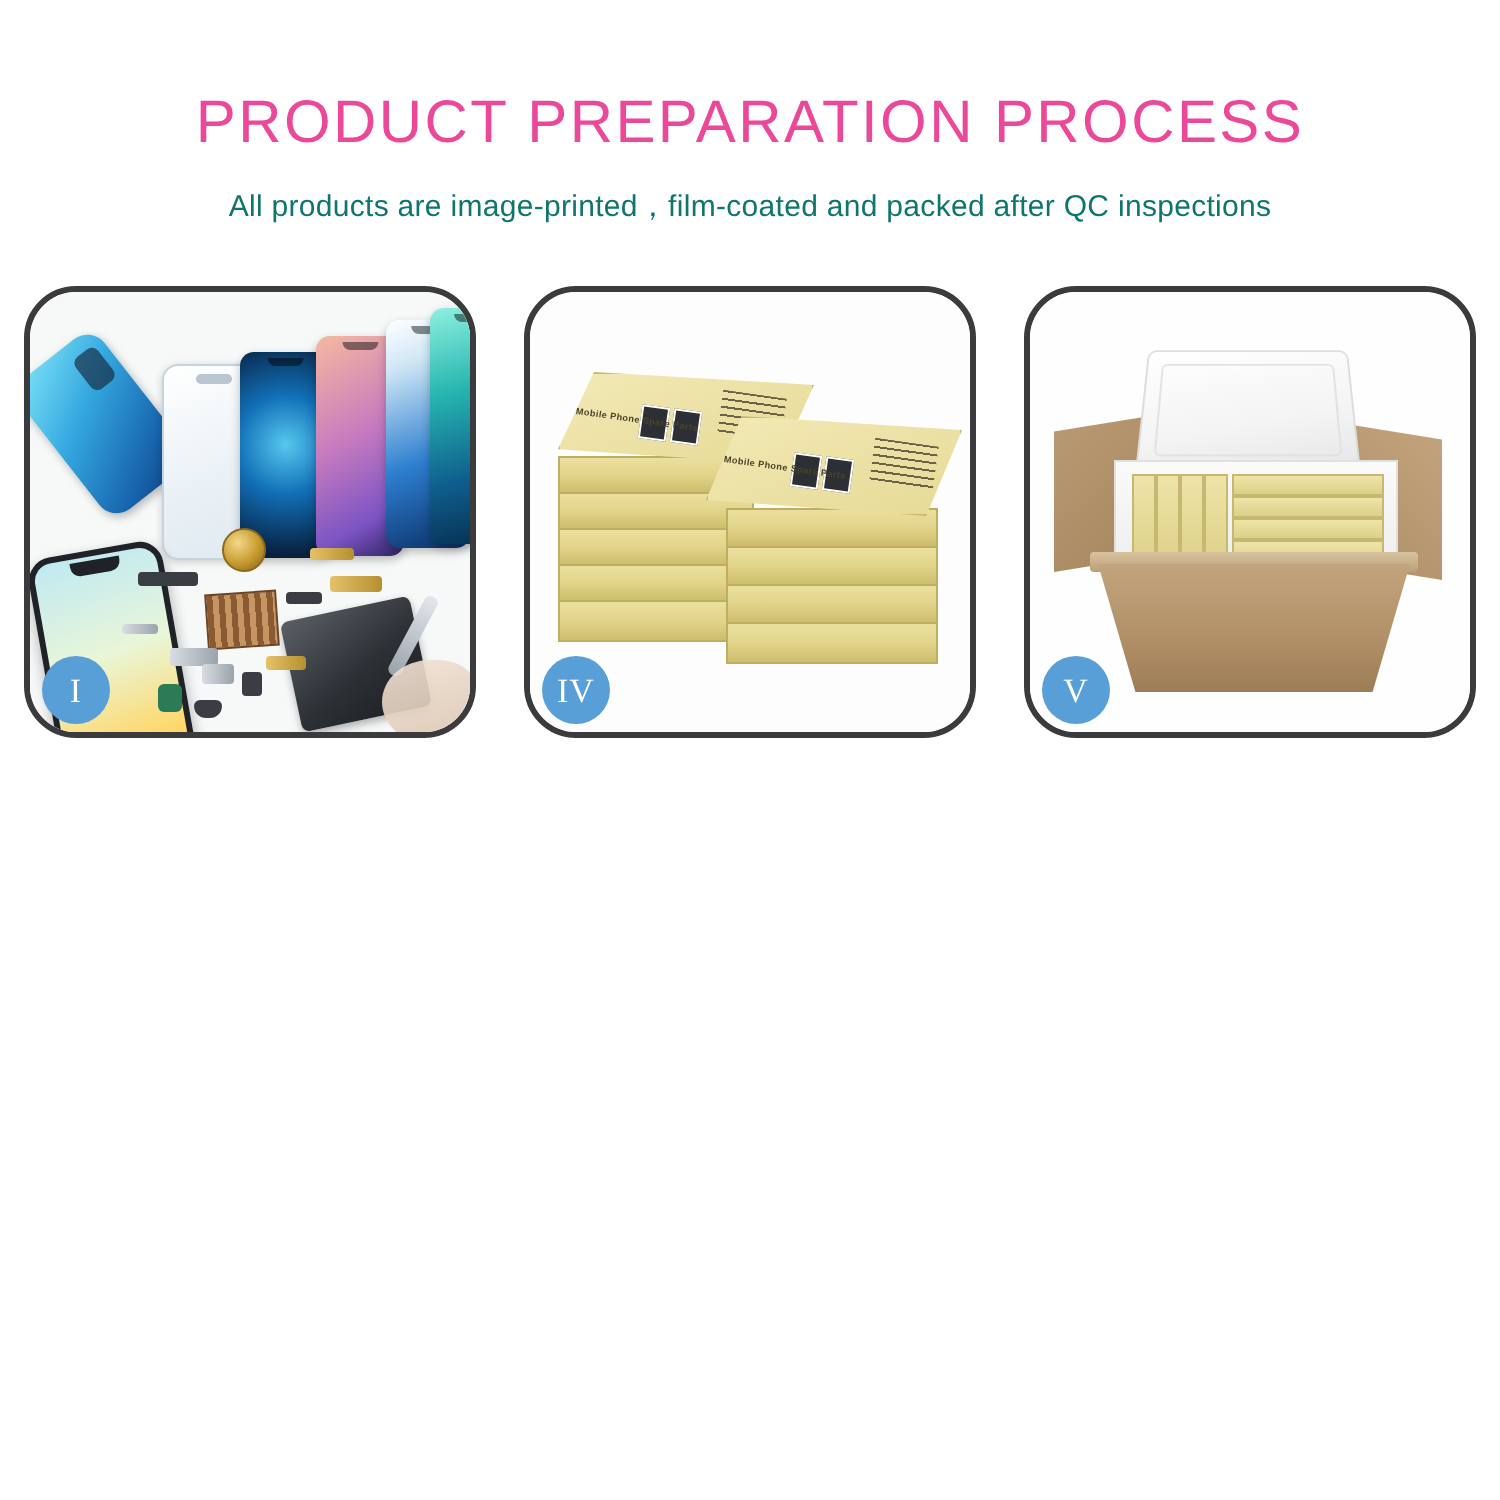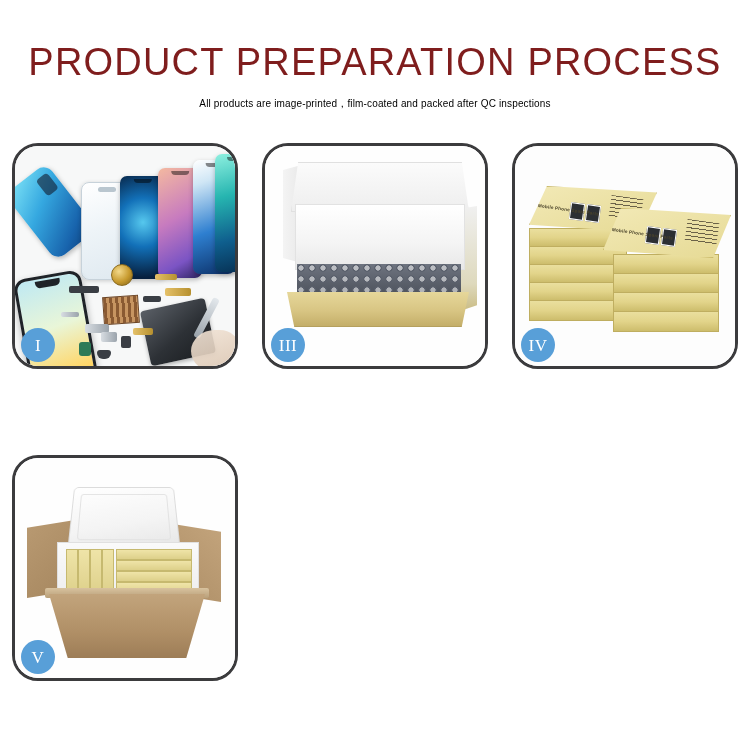--- a/index.html
+++ b/index.html
@@ -23,34 +23,34 @@
   .header {
     position: absolute;
     top: 0;
     left: 0;
     width: 750px;
     text-align: center;
   }
   .title {
     margin: 0;
     padding-top: 40px;
-    font-size: 38px;
+    font-size: 30px;
     line-height: 44px;
     font-weight: 400;
     letter-spacing: 1.2px;
-    color: #7f1d1d;
+    color: #ec4899;
     font-family: "Liberation Sans", sans-serif;
   }
   .subtitle {
     margin: 0;
     padding-top: 10px;
-    font-size: 10px;
+    font-size: 15px;
     line-height: 20px;
     font-weight: 400;
-    color: #000000;
+    color: #0f766e;
     letter-spacing: 0.15px;
   }
 
   
   .grid {
     position: absolute;
     top: 143px;
     left: 12px;
     width: 726px;
     display: grid;
@@ -437,32 +437,20 @@
         <div class="pt gold pt9"></div>
         <div class="pt pt10"></div>
         <div class="pt silver pt11"></div>
         <div class="tool"></div>
         <div class="hand"></div>
       </div>
       <div class="badge">I</div>
     </div>
 
 
-    <div class="panel">
-      <div class="panel-photo">
-        <div class="p3-bg"></div>
-        <div class="box3-flapL"></div>
-        <div class="box3-lid"></div>
-        <div class="box3-side"></div>
-        <div class="box3-foam"></div>
-        <div class="box3-bubble"></div>
-        <div class="box3-front"></div>
-      </div>
-      <div class="badge">III</div>
-    </div>
 
     <div class="panel">
       <div class="panel-photo">
         <div class="p4-bg"></div>
 
         <div class="stackbox" style="left:14px; top:82px;  width:96px; height:17px;"></div>
         <div class="stackbox" style="left:14px; top:100px; width:96px; height:17px;"></div>
         <div class="stackbox" style="left:14px; top:118px; width:96px; height:17px;"></div>
         <div class="stackbox" style="left:14px; top:136px; width:96px; height:17px;"></div>
         <div class="stackbox" style="left:14px; top:154px; width:96px; height:19px;"></div>

